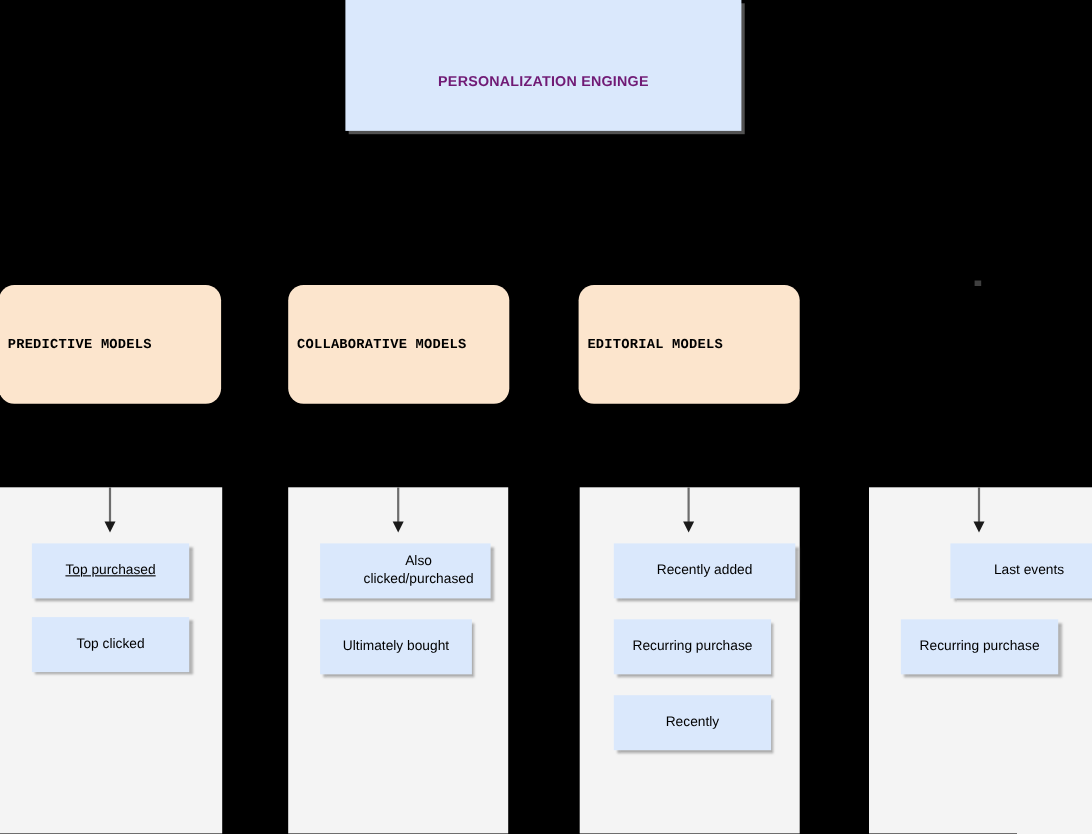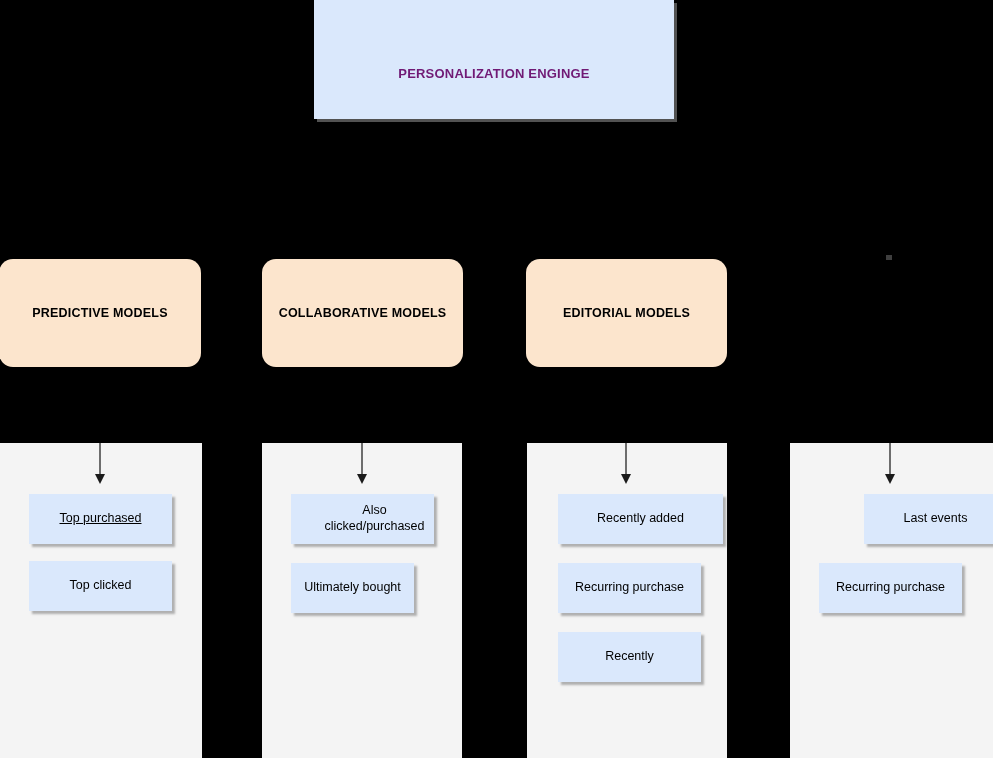--- a/index.html
+++ b/index.html
@@ -41,22 +41,23 @@
 
   
   .cat-box {
     position: absolute;
     top: 259px;
     height: 108px;
     background: #fce5cd;
     border-radius: 14px;
     display: flex;
     align-items: center;
-    justify-content: center;
+    justify-content: flex-start;
     box-sizing: border-box;
+    font-family: Liberation Mono, monospace;
   }
   .cat-label {
     font-size: 12.5px;
     font-weight: bold;
     color: #000000;
     text-align: center;
     letter-spacing: 0.2px;
     padding: 0 8px;
   }
 
@@ -138,24 +139,24 @@
   </div>
   <div class="item-box" style="left:29px; top:561px; width:143px;">
     <div class="item-label">Top clicked</div>
   </div>
 
   <div class="cat-box" style="left:262px; width:201px;">
     <div class="cat-label">COLLABORATIVE MODELS</div>
   </div>
   <div class="panel" style="left:262px; width:200px;"></div>
   <div class="arrow" style="left:361px; top:443px; height:32px;"></div>
-  <div class="item-box" style="left:291px; top:494px; width:143px;padding-left:24px;">
+  <div class="item-box" style="left:291px; top:494px; width:155px;padding-left:24px;">
     <div class="item-label">Also clicked/purchased</div>
   </div>
-  <div class="item-box" style="left:291px; top:563px; width:123px;">
+  <div class="item-box" style="left:291px; top:563px; width:138px;">
     <div class="item-label">Ultimately bought</div>
   </div>
 
   <div class="cat-box" style="left:526px; width:201px;">
     <div class="cat-label">EDITORIAL MODELS</div>
   </div>
   <div class="panel" style="left:527px; width:200px;"></div>
   <div class="arrow" style="left:625px; top:443px; height:32px;"></div>
   <div class="item-box" style="left:558px; top:494px; width:165px;">
     <div class="item-label">Recently added</div>

